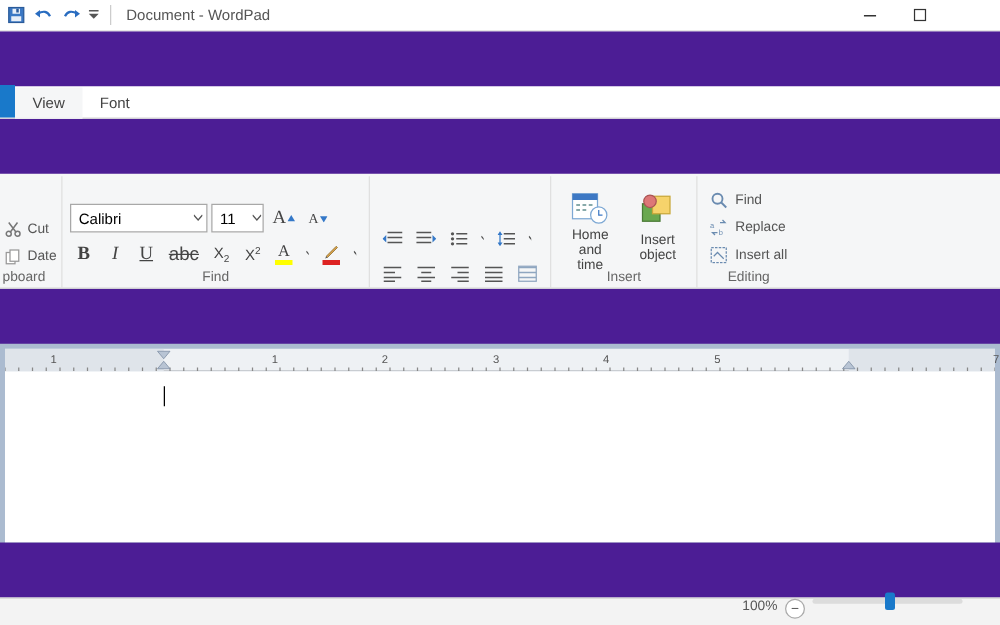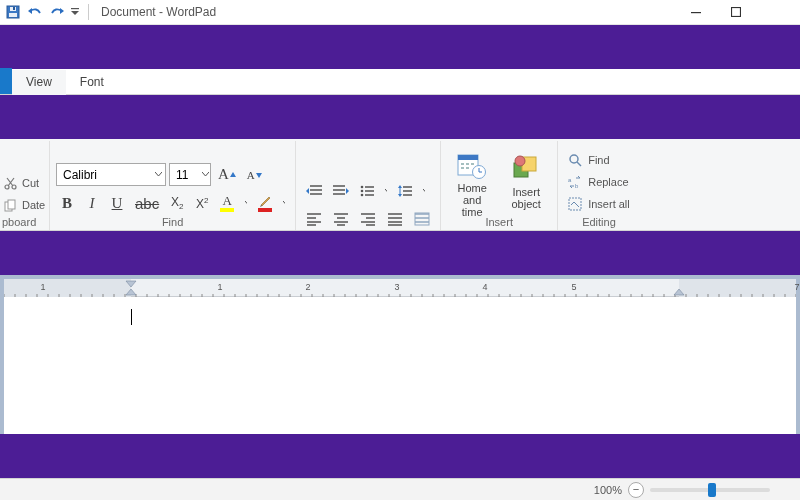--- a/index.html
+++ b/index.html
@@ -46,21 +46,21 @@
 
   
   .docarea { flex:1; background:#abbbd0; display:flex; flex-direction:column; overflow:hidden;}
   .ruler { height:18px; background:#eef1f4; border-bottom:1px solid #c9cdd2; position:relative; font-size:9px; color:#555; margin:4px 4px 0 4px;}
   .ruler .ticks { position:absolute; left:0; right:0; top:0; bottom:0;}
   .ruler .num { position:absolute; top:3px; transform:translateX(-50%);}
   .page { background:#fff; margin:0 4px 0 4px; flex:1; padding:12px 0 0 127px; position:relative; }
   .cursor { width:1px; height:16px; background:#000;}
 
   
-  .status { height:22px; background:#f3f3f3; border-top:1px solid #d4d4d4; display:flex; align-items:center; justify-content:flex-end; padding:0 8px; gap:6px; color:#555; font-size:11px;}
+  .status { height:22px; background:#f3f3f3; border-top:1px solid #d4d4d4; display:flex; align-items:flex-start; justify-content:flex-end; padding:0 8px; gap:6px; color:#555; font-size:11px;}
   .zoom-track { width:120px; height:4px; background:#dcdcdc; position:relative; border-radius:2px;}
   .zoom-thumb { position:absolute; top:-5px; left:58px; width:8px; height:14px; background:#1979ca; border-radius:2px;}
   .round { width:16px; height:16px; border-radius:50%; border:1px solid #aaa; display:flex; align-items:center; justify-content:center; cursor:pointer; font-size:11px; line-height:1; background:#fff;}
 
   svg { display:block; }
 </style>
 </head>
 <body>
 
 <div class="window">

